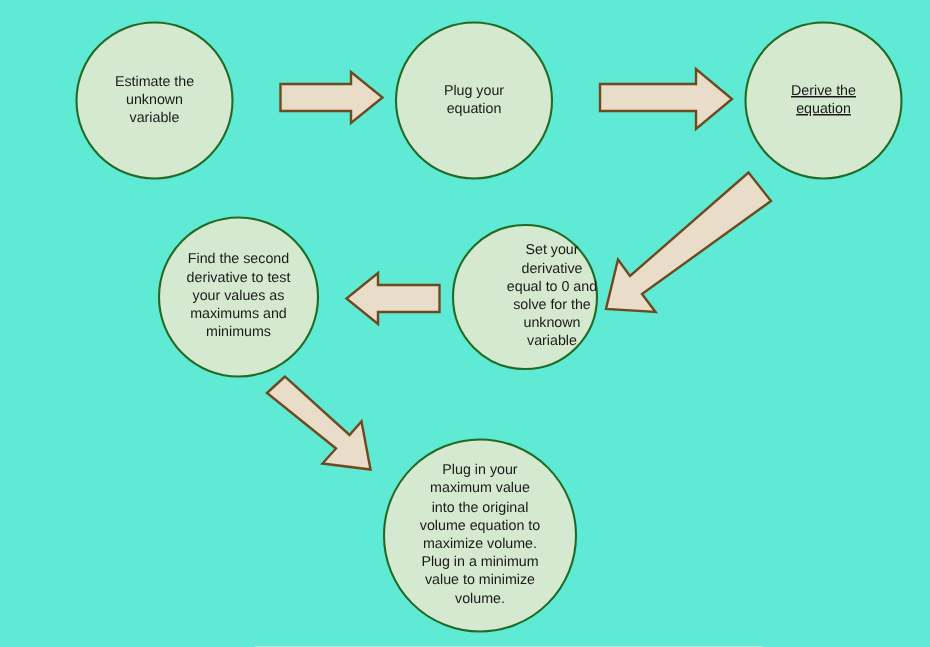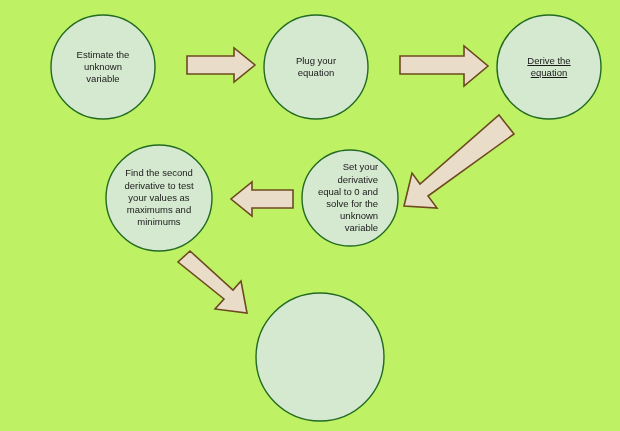--- a/index.html
+++ b/index.html
@@ -10,21 +10,21 @@
   body {
     width: 620px;
     height: 431px;
     font-family: "Liberation Sans", sans-serif;
     overflow: hidden;
   }
   #flowchart-canvas {
     position: relative;
     width: 620px;
     height: 431px;
-    background: #bef264;
+    background: #5eead4;
   }
   #flow-svg {
     position: absolute;
     top: 0;
     left: 0;
     width: 620px;
     height: 431px;
   }
   .node-ellipse {
     fill: #d5e8d0;
@@ -75,25 +75,33 @@
     </g>
   </svg>
 
   <div class="node-label" style="left: 54px; top: 18px; width: 98px; height: 98px; font-size: 9.5px;">Estimate the
 unknown
 variable</div>
   <div class="node-label" style="left: 267px; top: 18px; width: 98px; height: 98px; font-size: 9.5px;">Plug your
 equation</div>
   <div class="node-label" style="left: 500px; top: 18px; width: 98px; height: 98px; font-size: 9.5px; text-decoration: underline;">Derive the
 equation</div>
-  <div class="node-label" style="left: 303px; top: 153px; width: 90px; height: 90px; font-size: 9.5px; text-align: right;">Set your
+  <div class="node-label" style="left: 323px; top: 153px; width: 90px; height: 90px; font-size: 9.5px;">Set your
 derivative
 equal to 0 and
 solve for the
 unknown
 variable</div>
   <div class="node-label" style="left: 109px; top: 148px; width: 100px; height: 100px; font-size: 9.5px;">Find the second
 derivative to test
 your values as
 maximums and
 minimums</div>
+  <div class="node-label" style="left: 259px; top: 296px; width: 122px; height: 122px; font-size: 9.5px;">Plug in your
+maximum value
+into the original
+volume equation to
+maximize volume.
+Plug in a minimum
+value to minimize
+volume.</div>
 
 </div>
 
 </body></html>

